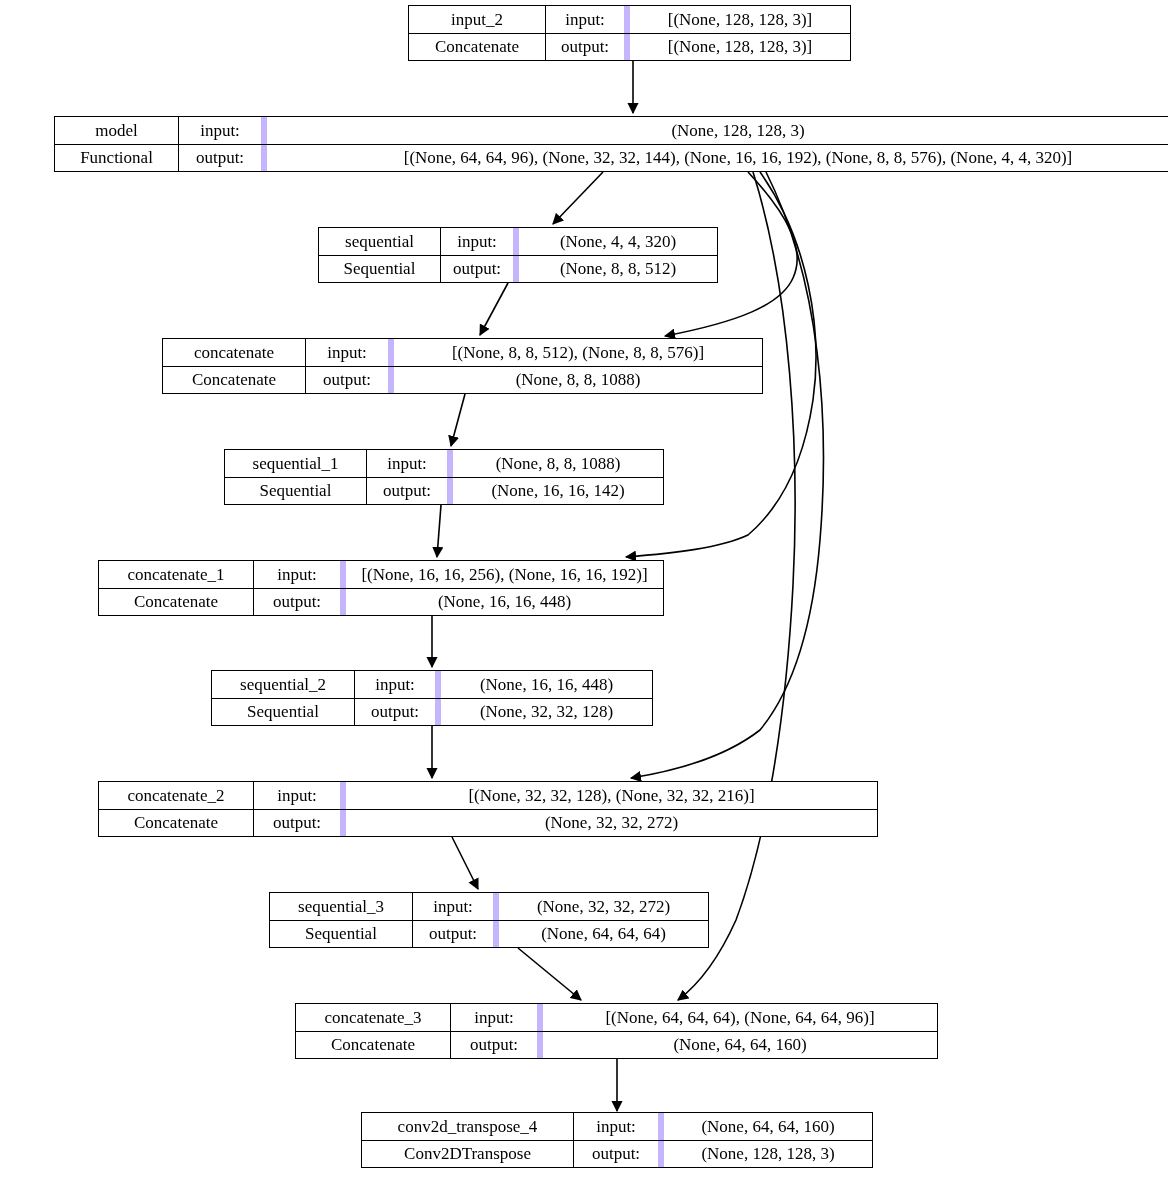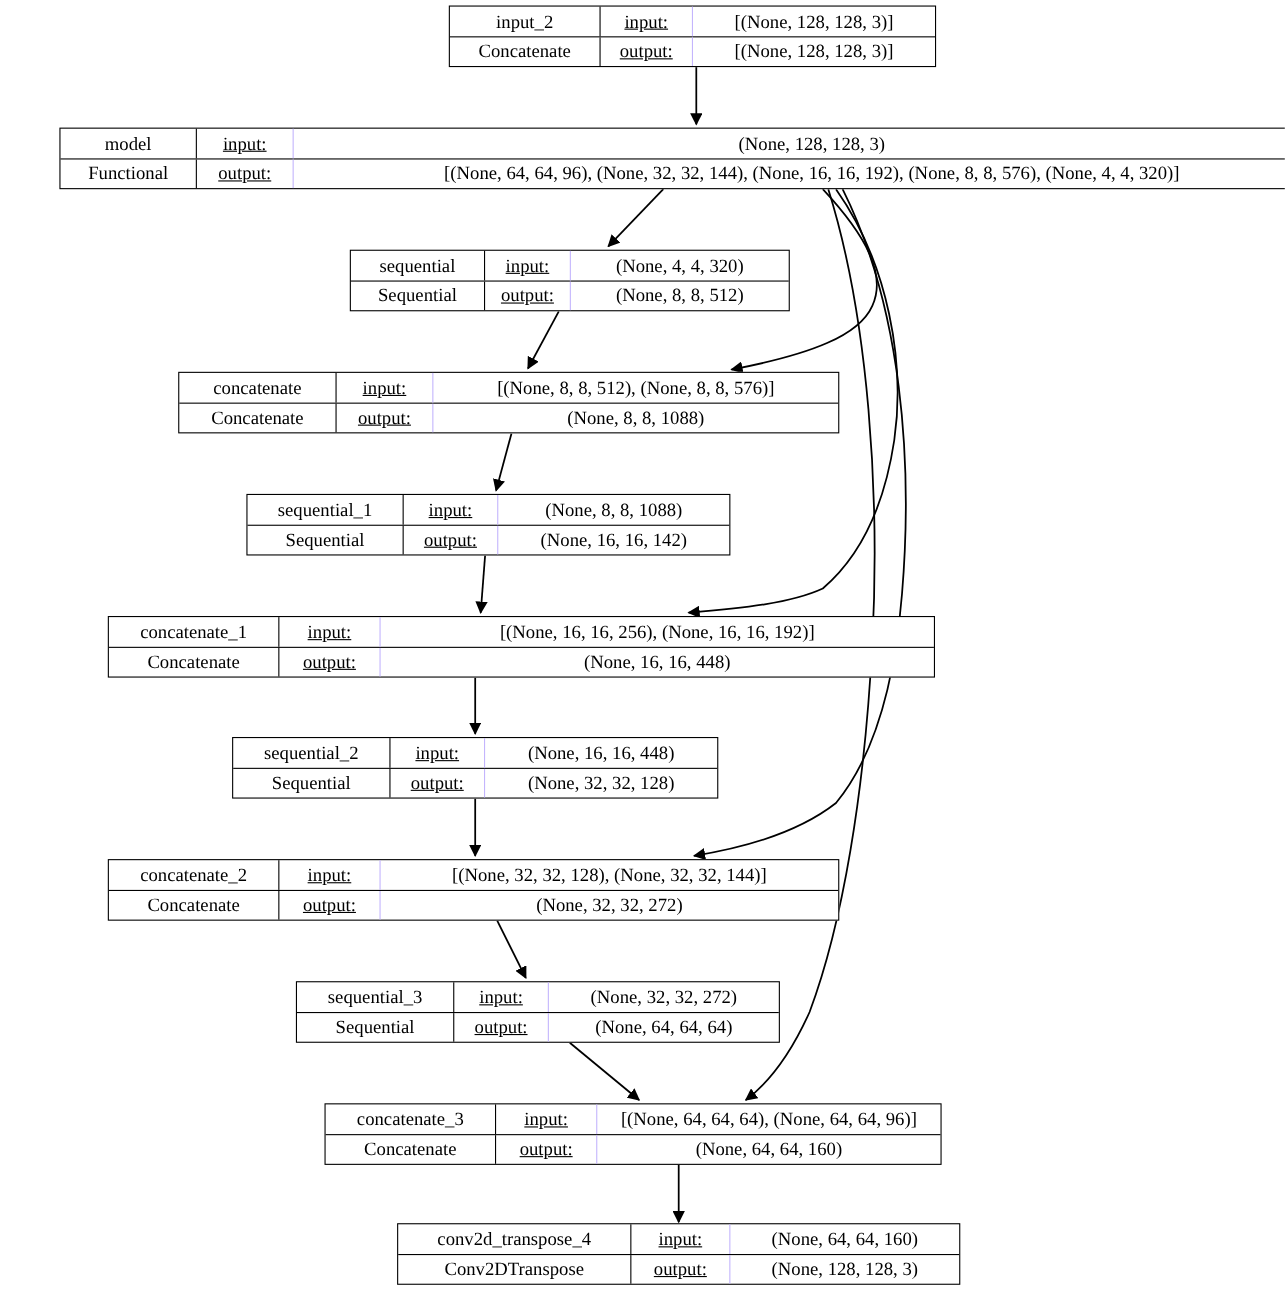--- a/index.html
+++ b/index.html
@@ -50,22 +50,21 @@
     font-size: 17px;
     line-height: 1;
     color: #000000;
     white-space: nowrap;
     padding: 0 6px;
   }
   .cell.c-name {
     border-right: 1px solid #000000;
   }
   .cell.c-io {
-    border-right: 1px solid #c4b5fd;
-    text-decoration: underline;
+    border-right: 6px solid #c4b5fd;
   }
   .cell.c-shape {
     flex: 1 1 auto;
   }
 </style>
 </head>
 <body>
 
 <div id="canvas">
 
@@ -166,21 +165,21 @@
       <div class="cell c-io" style="flex: 0 0 86px; width: 86px;">input:</div>
       <div class="cell c-shape">(None, 8, 8, 1088)</div>
     </div>
     <div class="node-row">
       <div class="cell c-name" style="flex: 0 0 142px; width: 142px;">Sequential</div>
       <div class="cell c-io" style="flex: 0 0 86px; width: 86px;">output:</div>
       <div class="cell c-shape">(None, 16, 16, 142)</div>
     </div>
   </div>
 
-  <div class="node" style="left: 50px; top: 560px; width: 752px; height: 56px;">
+  <div class="node" style="left: 50px; top: 560px; width: 566px; height: 56px;">
     <div class="node-row row-top">
       <div class="cell c-name" style="flex: 0 0 155px; width: 155px;">concatenate_1</div>
       <div class="cell c-io" style="flex: 0 0 92px; width: 92px;">input:</div>
       <div class="cell c-shape">[(None, 16, 16, 256), (None, 16, 16, 192)]</div>
     </div>
     <div class="node-row">
       <div class="cell c-name" style="flex: 0 0 155px; width: 155px;">Concatenate</div>
       <div class="cell c-io" style="flex: 0 0 92px; width: 92px;">output:</div>
       <div class="cell c-shape">(None, 16, 16, 448)</div>
     </div>
@@ -192,25 +191,25 @@
       <div class="cell c-io" style="flex: 0 0 86px; width: 86px;">input:</div>
       <div class="cell c-shape">(None, 16, 16, 448)</div>
     </div>
     <div class="node-row">
       <div class="cell c-name" style="flex: 0 0 143px; width: 143px;">Sequential</div>
       <div class="cell c-io" style="flex: 0 0 86px; width: 86px;">output:</div>
       <div class="cell c-shape">(None, 32, 32, 128)</div>
     </div>
   </div>
 
-  <div class="node" style="left: 50px; top: 781px; width: 665px; height: 56px;">
+  <div class="node" style="left: 50px; top: 781px; width: 780px; height: 56px;">
     <div class="node-row row-top">
       <div class="cell c-name" style="flex: 0 0 155px; width: 155px;">concatenate_2</div>
       <div class="cell c-io" style="flex: 0 0 92px; width: 92px;">input:</div>
-      <div class="cell c-shape">[(None, 32, 32, 128), (None, 32, 32, 144)]</div>
+      <div class="cell c-shape">[(None, 32, 32, 128), (None, 32, 32, 216)]</div>
     </div>
     <div class="node-row">
       <div class="cell c-name" style="flex: 0 0 155px; width: 155px;">Concatenate</div>
       <div class="cell c-io" style="flex: 0 0 92px; width: 92px;">output:</div>
       <div class="cell c-shape">(None, 32, 32, 272)</div>
     </div>
   </div>
 
   <div class="node" style="left: 221px; top: 892px; width: 440px; height: 56px;">
     <div class="node-row row-top">
@@ -218,21 +217,21 @@
       <div class="cell c-io" style="flex: 0 0 86px; width: 86px;">input:</div>
       <div class="cell c-shape">(None, 32, 32, 272)</div>
     </div>
     <div class="node-row">
       <div class="cell c-name" style="flex: 0 0 143px; width: 143px;">Sequential</div>
       <div class="cell c-io" style="flex: 0 0 86px; width: 86px;">output:</div>
       <div class="cell c-shape">(None, 64, 64, 64)</div>
     </div>
   </div>
 
-  <div class="node" style="left: 247px; top: 1003px; width: 561px; height: 56px;">
+  <div class="node" style="left: 247px; top: 1003px; width: 643px; height: 56px;">
     <div class="node-row row-top">
       <div class="cell c-name" style="flex: 0 0 155px; width: 155px;">concatenate_3</div>
       <div class="cell c-io" style="flex: 0 0 92px; width: 92px;">input:</div>
       <div class="cell c-shape">[(None, 64, 64, 64), (None, 64, 64, 96)]</div>
     </div>
     <div class="node-row">
       <div class="cell c-name" style="flex: 0 0 155px; width: 155px;">Concatenate</div>
       <div class="cell c-io" style="flex: 0 0 92px; width: 92px;">output:</div>
       <div class="cell c-shape">(None, 64, 64, 160)</div>
     </div>

